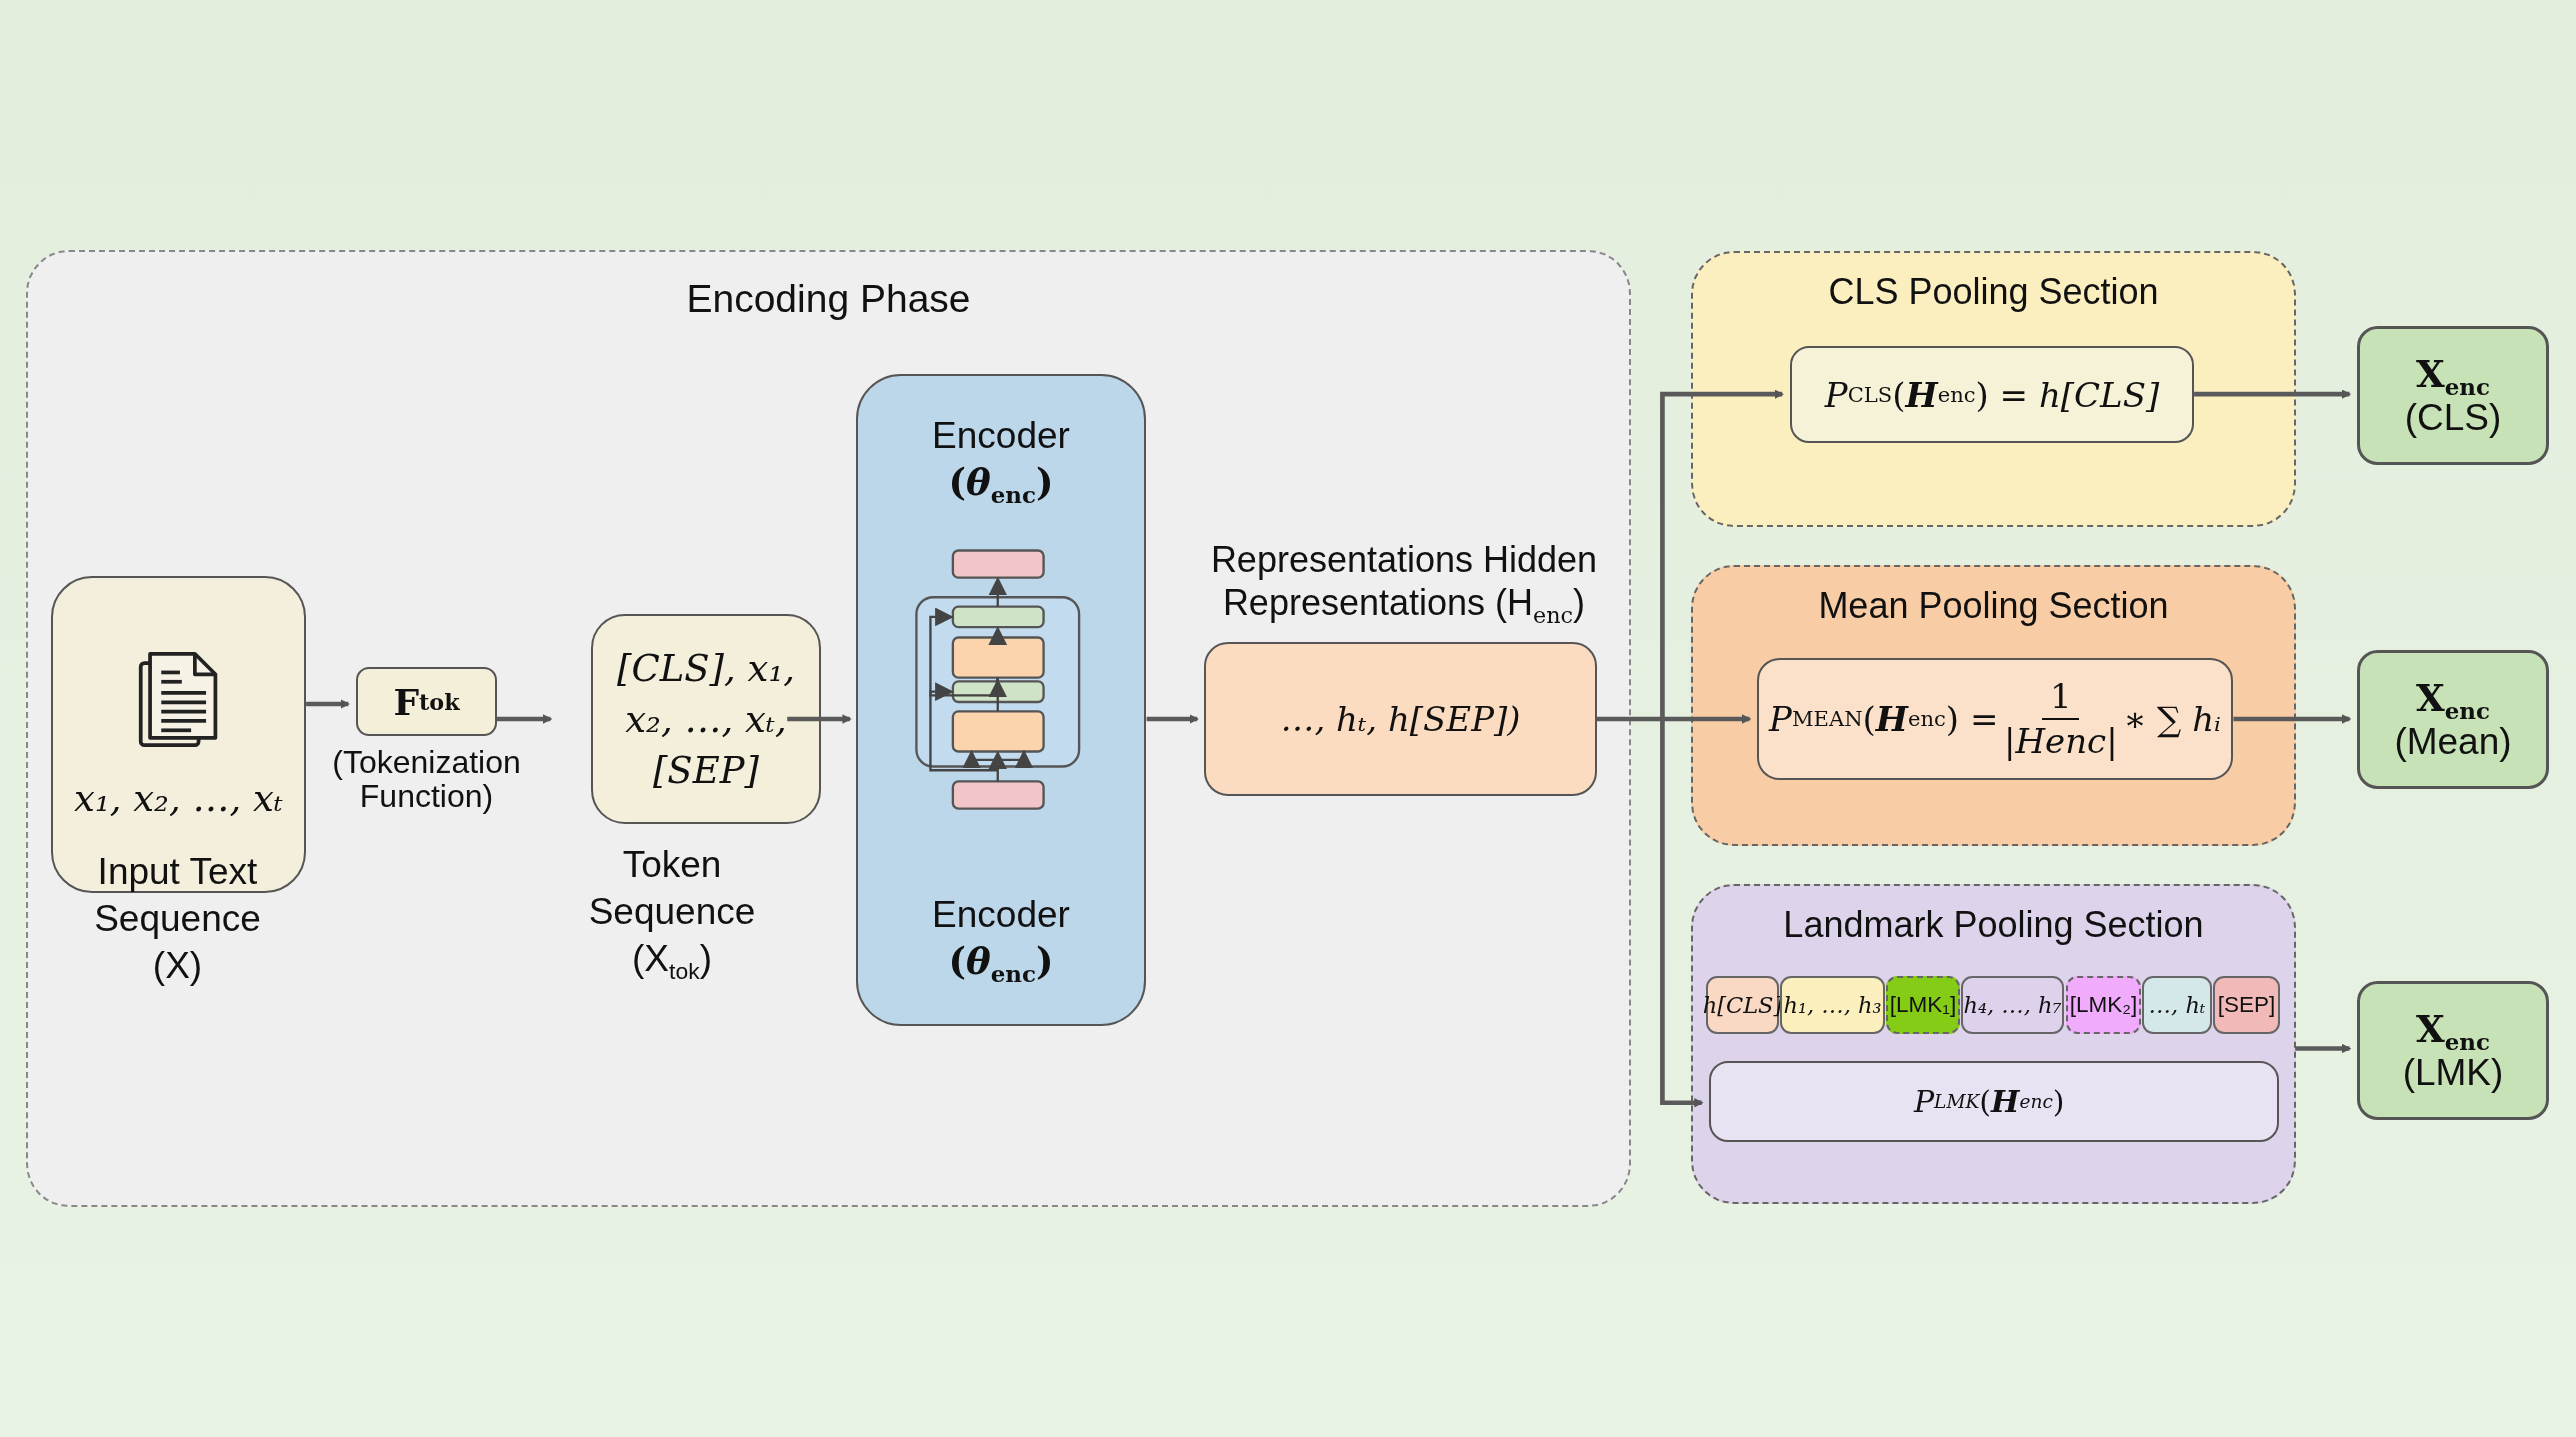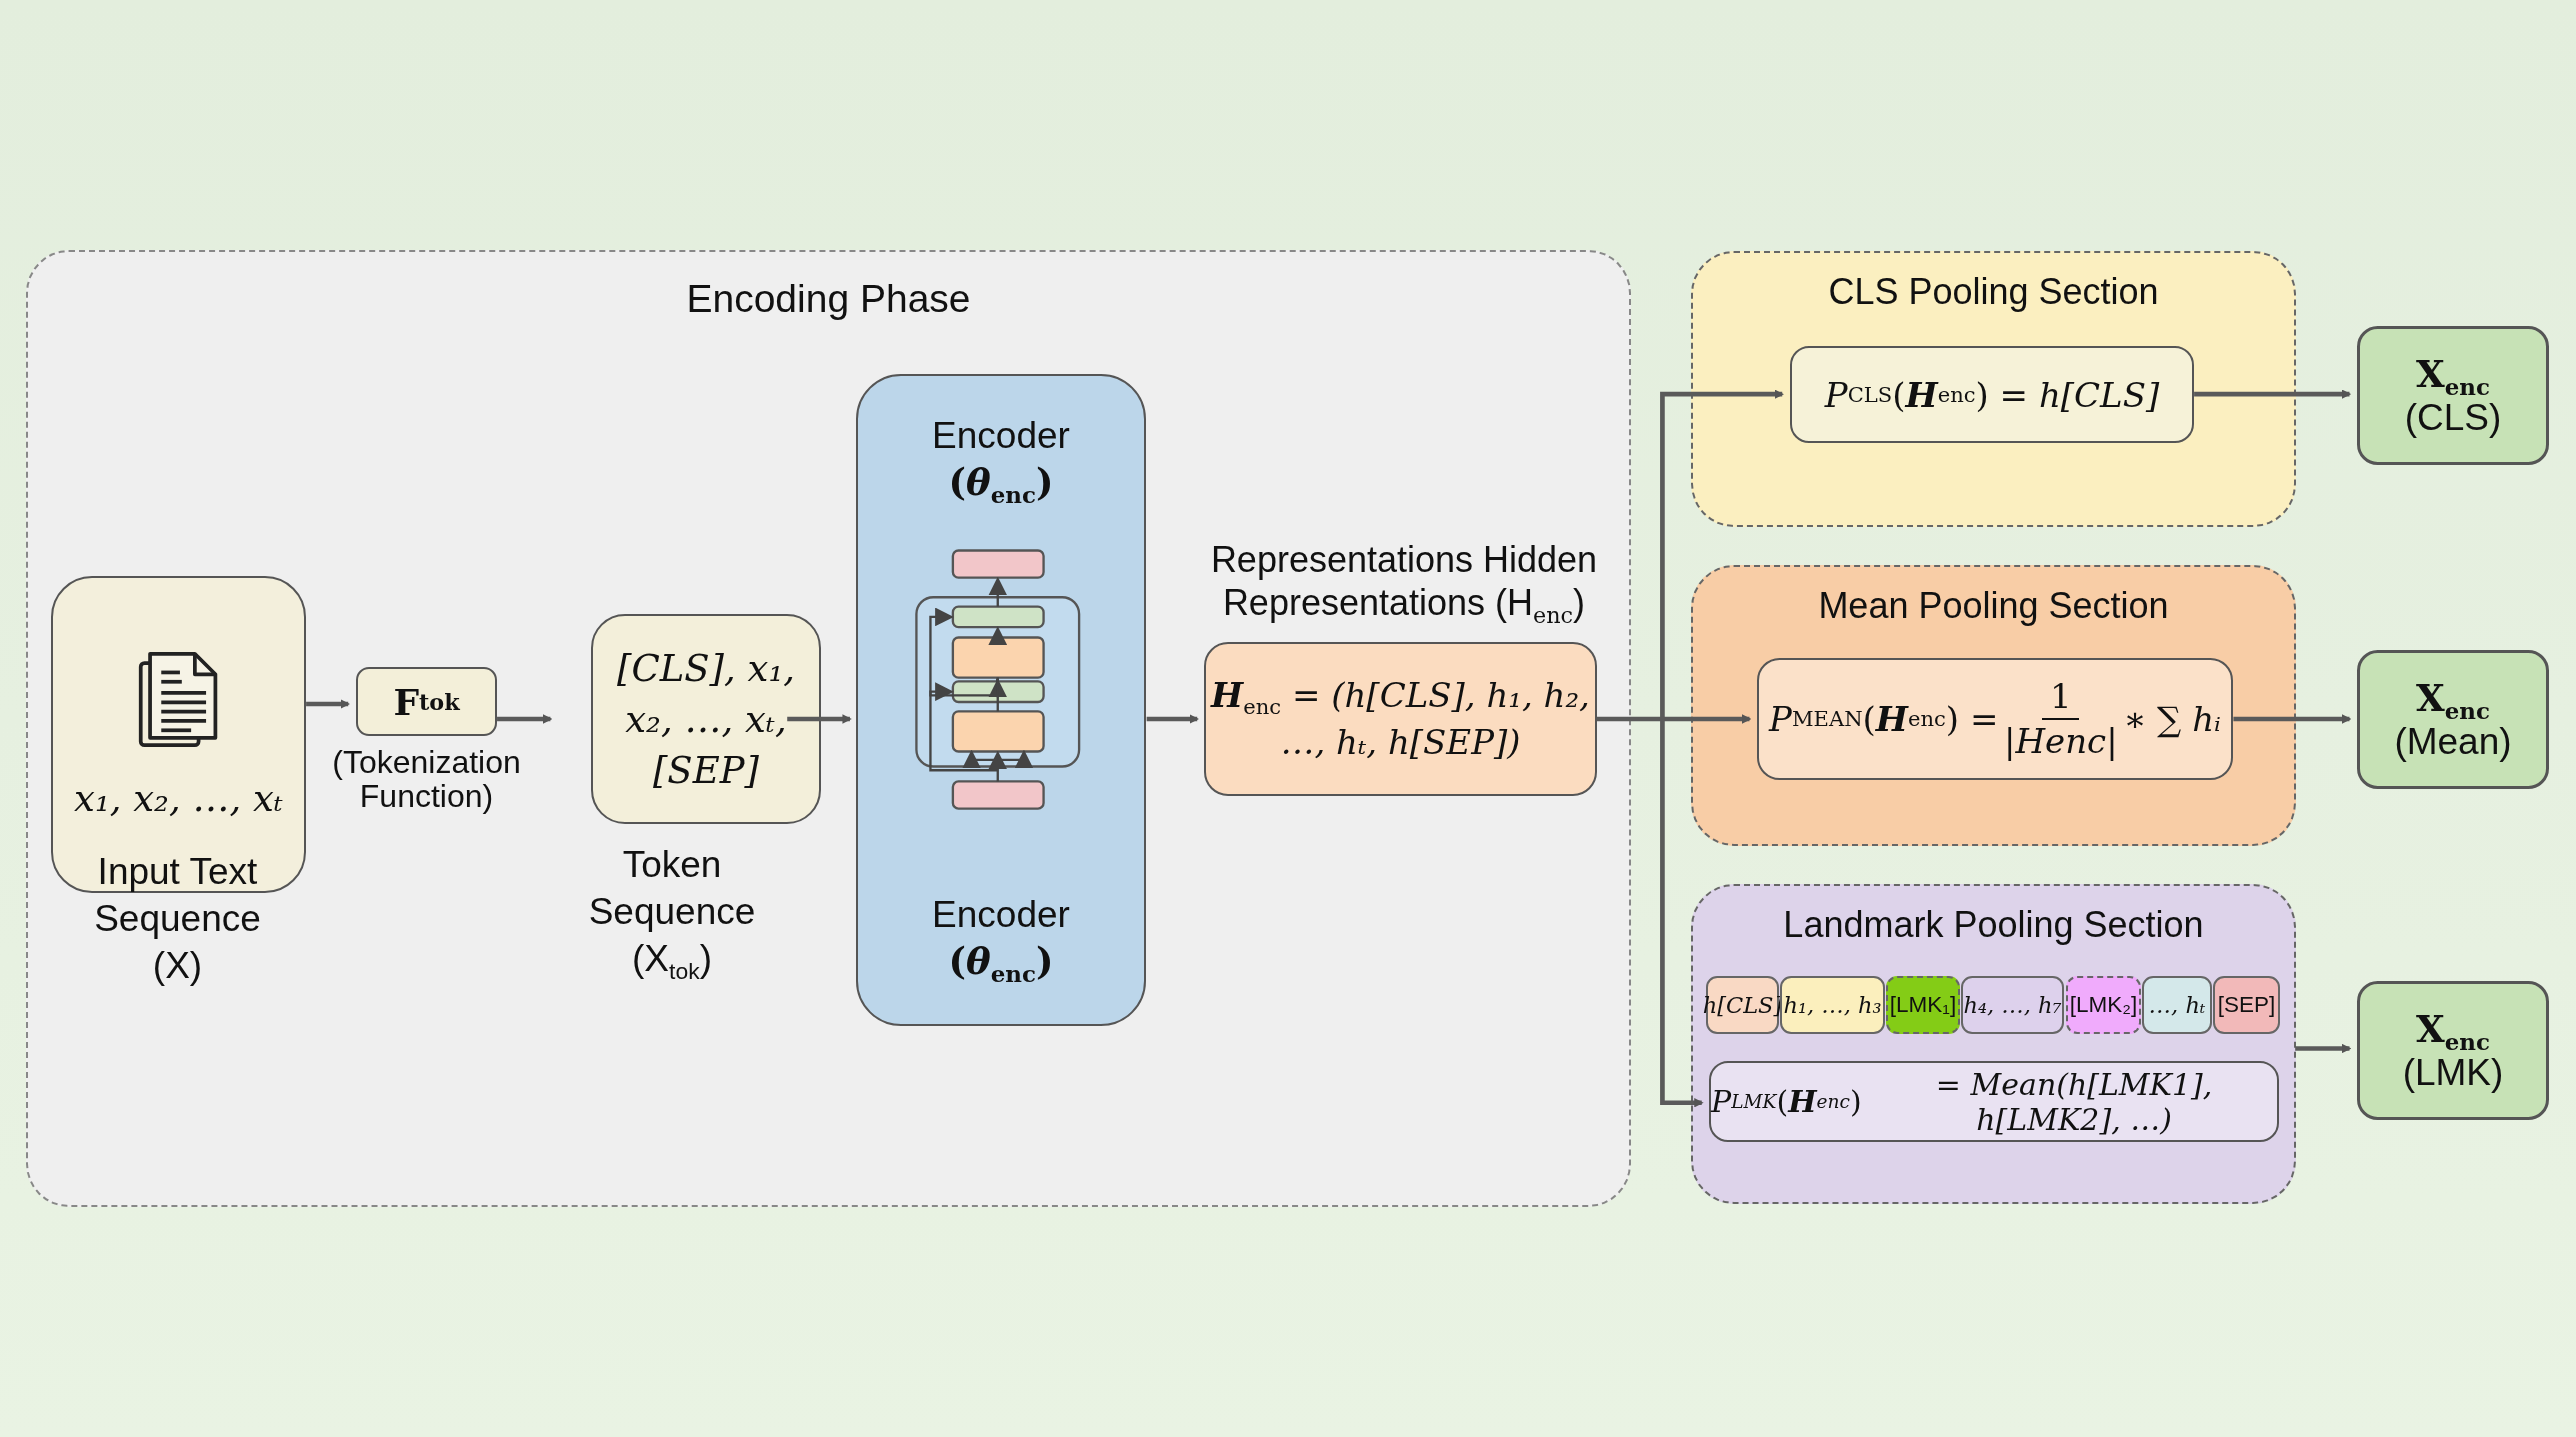--- a/index.html
+++ b/index.html
@@ -200,21 +200,20 @@
     <path d="M96 163 H24 V79 H44" marker-end="url(#sarrow)"></path>
     <line x1="96" y1="68" x2="96" y2="41" marker-end="url(#sarrow)"></line>
   </g>
 </svg>
 
 <div id="henc-title" class="abs sans-b">
   <div>Representations Hidden</div>
   <div><span>Representations (H</span><sub class="math">enc</sub>)</div>
 </div>
 <div id="henc-box" class="abs node math">
-  <div><b class="mi">H</b><sub>enc</sub> <span class="mi">= (h[CLS], h₁, h₂,</span></div>
   <div class="mi">…, hₜ, h[SEP])</div>
 </div>
 
 <div id="cls-section" class="abs dashed-section pool-section"></div>
 <div id="cls-title" class="abs sans-b pool-title">CLS Pooling Section</div>
 <div id="cls-formula" class="abs node math">
   <span class="mi">P</span><sub>CLS</sub>(<b class="mi">H</b><sub>enc</sub>)&nbsp;<span class="mi">= h[CLS]</span>
 </div>
 
 <div id="mean-section" class="abs dashed-section pool-section"></div>
@@ -233,21 +232,21 @@
 <div id="lmk-chips">
     <div class="abs chip math mi" style="left: 1706px; width: 73px; background: rgb(249, 217, 196);">h[CLS]</div>
     <div class="abs chip math mi" style="left: 1780px; width: 105px; background: rgb(251, 239, 189);">h₁, …, h₃</div>
     <div class="abs chip dashed sans-b" style="left: 1886px; width: 74px; background: #84cc16;">[LMK₁]</div>
     <div class="abs chip math mi" style="left: 1961px; width: 103px; background: rgb(221, 209, 236);">h₄, …, h₇</div>
     <div class="abs chip dashed sans-b" style="left: 2066px; width: 75px; background: #f0abfc;">[LMK₂]</div>
     <div class="abs chip math mi" style="left: 2142px; width: 70px; background: rgb(212, 232, 234);">…, hₜ</div>
     <div class="abs chip sans-b" style="left: 2213px; width: 67px; background: rgb(242, 185, 185);">[SEP]</div>
   </div>
 <div id="lmk-formula" class="abs node math">
-  <span class="mi">P</span><sub class="mi">LMK</sub>(<b class="mi">H</b><sub class="mi">enc</sub>)&nbsp;<span class="mi">= Mean(h[LMK1], h[LMK2], …)</span>
+  <span class="mi">P</span><sub class="mi">LMK</sub>(<b class="mi">H</b><sub class="mi">enc</sub>)&nbsp;
 </div>
 
 <div id="out-cls" class="abs node out-box">
   <div class="math" style="font-weight:bold"><span>X</span><sub>enc</sub></div>
   <div class="sans-b">(CLS)</div>
 </div>
 <div id="out-mean" class="abs node out-box">
   <div class="math" style="font-weight:bold"><span>X</span><sub>enc</sub></div>
   <div class="sans-b">(Mean)</div>
 </div>

